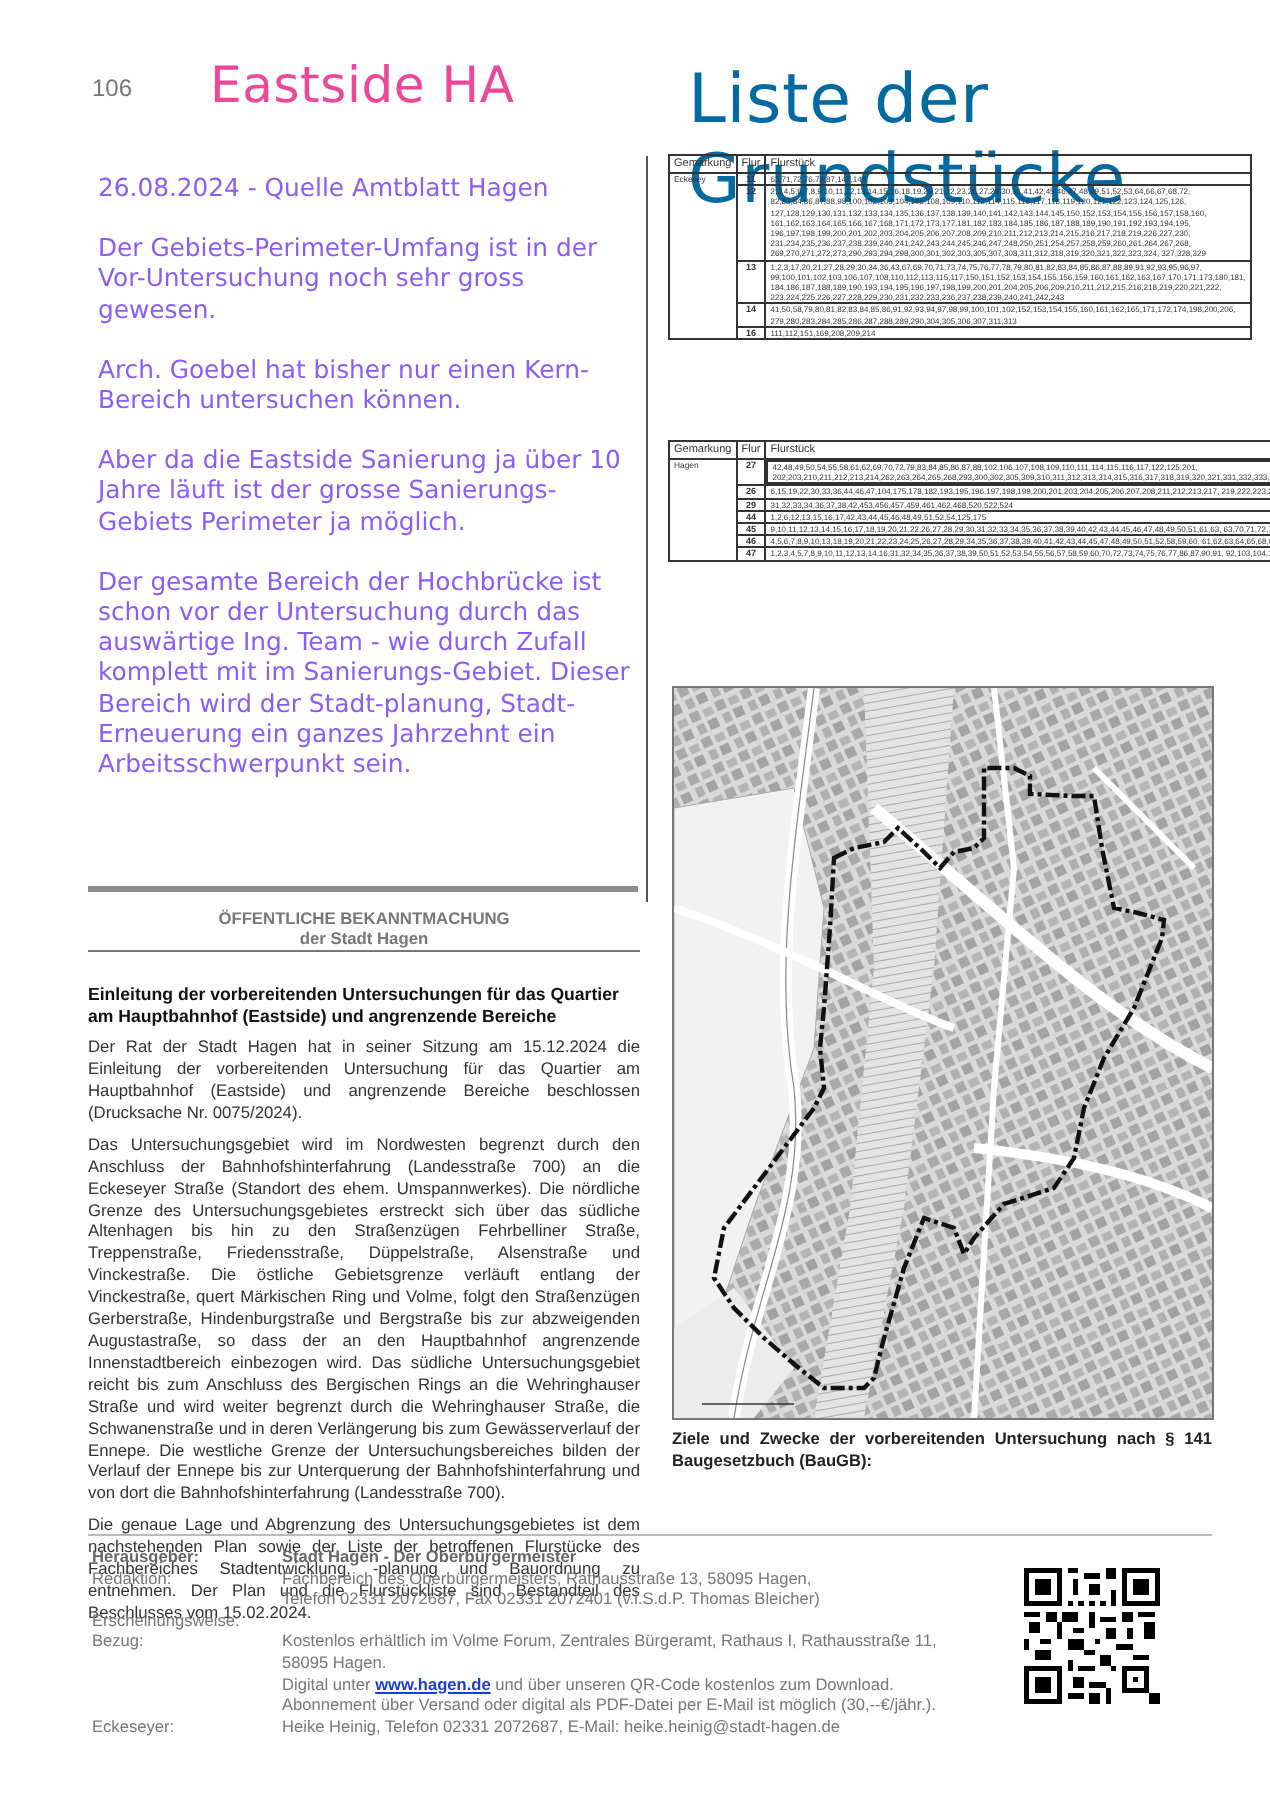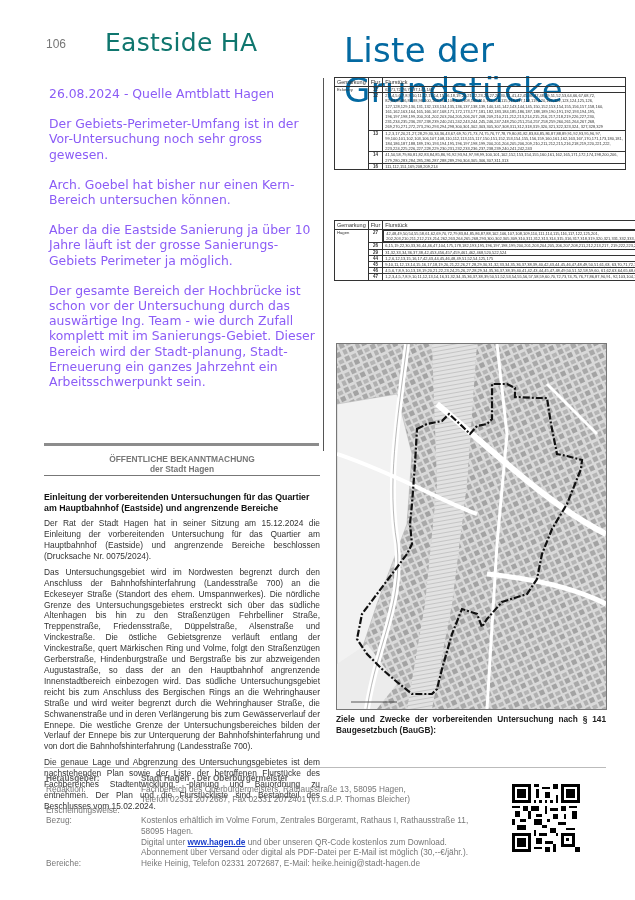--- a/index.html
+++ b/index.html
@@ -1,19 +1,19 @@
 <!DOCTYPE html>
 <html><head>
 <meta charset="utf-8">
 <style>
   html,body{margin:0;padding:0;background:#fff;}
   body{width:635px;height:900px;position:relative;overflow:hidden;font-family:"DejaVu Sans",sans-serif;}
   .abs{position:absolute;}
   .pageno{left:46px;top:37px;font-size:12px;color:#777;font-family:"Liberation Sans",sans-serif;}
-  .title-left{left:105px;top:28px;font-size:25px;color:#0f766e;letter-spacing:0.3px;}
+  .title-left{left:105px;top:28px;font-size:25px;color:#ec4899;letter-spacing:0.3px;}
   .title-right{left:344px;top:30px;font-size:34px;color:#0369a1;letter-spacing:0.3px;}
   .commentary{left:49px;top:86px;width:270px;color:#8b5cf6;font-size:12.4px;line-height:15.2px;}
   .commentary p{margin:0 0 15px 0;}
   .rule-thick{left:44px;top:443px;width:275px;height:3px;background:#8c8c8c;}
   .vline{left:323px;top:78px;width:1px;height:373px;background:#555;}
   .notice{left:44px;top:454px;width:276px;font-family:"Liberation Sans",sans-serif;color:#222;}
   .notice .kicker{text-align:center;font-size:8.4px;color:#777;line-height:10px;font-weight:bold;}
   .notice .sub{text-align:center;font-size:8.4px;color:#777;line-height:10px;border-bottom:1.5px solid #777;padding-bottom:1px;font-weight:bold;}
   .notice .headline{font-size:8.8px;font-weight:bold;line-height:10.6px;margin-top:16px;color:#111;}
   .notice p{font-size:8.4px;line-height:10.9px;margin:5px 0 0 0;text-align:justify;color:#333;}
@@ -197,21 +197,21 @@
   </div>
   <div class="imp-row">
     <span class="imp-label"></span>
     <span class="imp-val"><span>Digital unter </span><a>www.hagen.de</a><span> und über unseren QR-Code kostenlos zum Download.</span></span>
   </div>
   <div class="imp-row">
     <span class="imp-label"></span>
     <span class="imp-val">Abonnement über Versand oder digital als PDF-Datei per E-Mail ist möglich (30,--€/jähr.).</span>
   </div>
   <div class="imp-row">
-    <span class="imp-label">Bereiche:</span>
+    <span class="imp-label">Eckeseyer:</span>
     <span class="imp-val">Heike Heinig, Telefon 02331 2072687, E-Mail: heike.heinig@stadt-hagen.de</span>
   </div>
 </div>
 
 <div class="abs qr">
   <svg width="68" height="68" viewBox="0 0 25 25" shape-rendering="crispEdges">
     <rect width="25" height="25" fill="#fff"></rect>
     <g fill="#000">
       <rect x="0" y="0" width="7" height="7"></rect>
         <rect x="1" y="1" width="5" height="5" fill="#fff"></rect>

